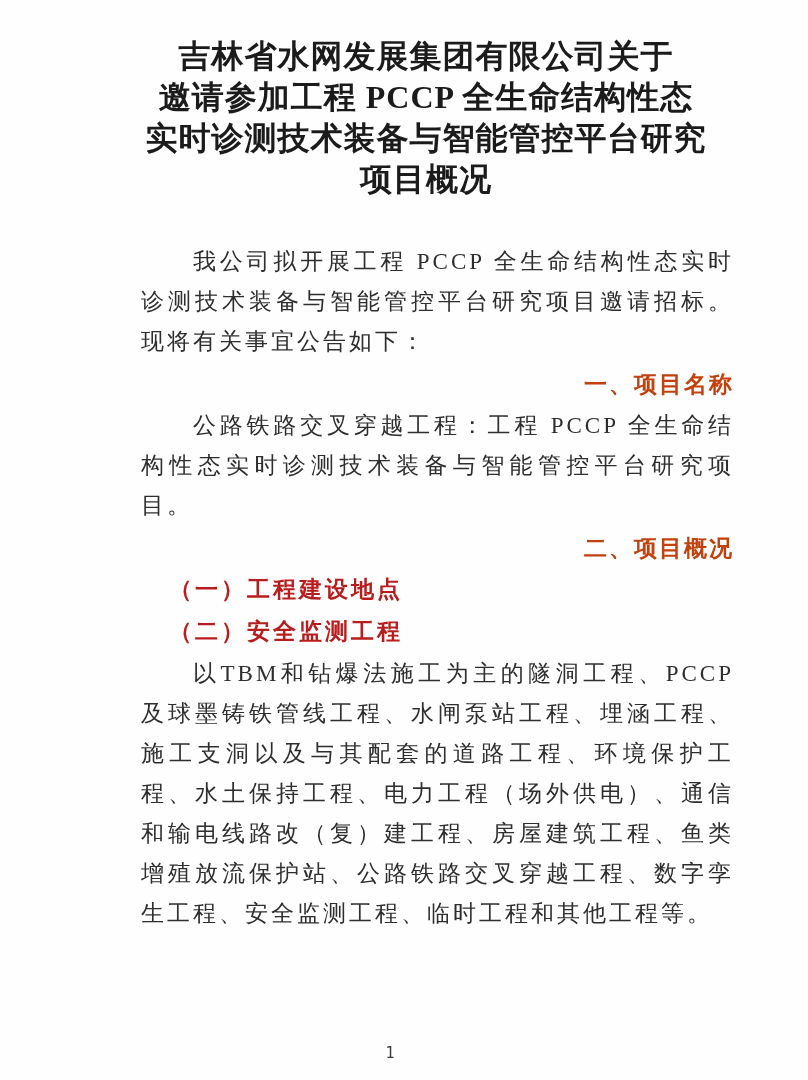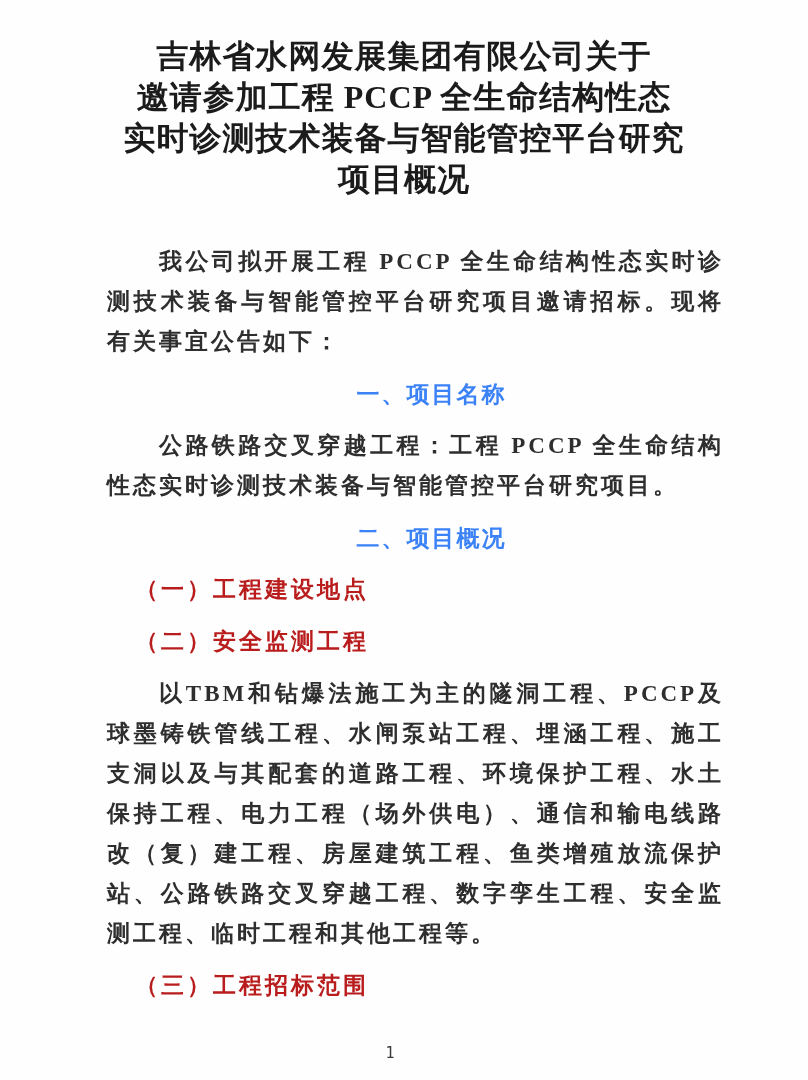--- a/index.html
+++ b/index.html
@@ -9,49 +9,50 @@
     background: #ffffff;
   }
   .page {
     position: relative;
     width: 808px;
     height: 1080px;
     background: #fefefe;
     overflow: hidden;
     font-family: "Liberation Serif", "DejaVu Serif", serif;
     color: #2e2e2e;
+    padding-left: 44px;
   }
   .doc-title {
     margin: 36px 40px 0 40px;
     text-align: center;
     font-size: 32px;
     font-weight: bold;
     line-height: 41px;
     letter-spacing: 1px;
     color: #1b1b1b;
     font-family: "Liberation Serif", "DejaVu Serif", serif;
   }
   .title-line { display: block; }
   .doc-body {
     margin: 42px 72px 0 95px;
     font-size: 23px;
     line-height: 40px;
     letter-spacing: 3px;
     text-align: justify;
     color: #2e2e2e;
   }
-  .doc-body p { margin: 12px; font-weight: bold; }
+  .doc-body p { margin: 2px; }
   .para-indent { text-indent: 52px; }
   .heading-num {
     font-family: "Liberation Sans", "DejaVu Sans", sans-serif;
     font-weight: bold;
     text-indent: 32px;
     letter-spacing: 2px;
-    color: #3b82f6;
-    text-align: center;
+    color: #c2410c;
+    text-align: right;
   }
   .heading-sub {
     font-weight: bold;
     text-indent: 28px;
     color: #b91c1c;
     text-align: left;
   }
   .page-number {
     position: absolute;
     left: 0;
@@ -77,18 +78,17 @@
   </h1>
 
   <div class="doc-body">
     <p class="para-indent">我公司拟开展工程 PCCP 全生命结构性态实时诊测技术装备与智能管控平台研究项目邀请招标。现将有关事宜公告如下：</p>
     <p class="heading-num">一、项目名称</p>
     <p class="para-indent">公路铁路交叉穿越工程：工程 PCCP 全生命结构性态实时诊测技术装备与智能管控平台研究项目。</p>
     <p class="heading-num">二、项目概况</p>
     <p class="heading-sub">（一）工程建设地点</p>
     <p class="heading-sub">（二）安全监测工程</p>
     <p class="para-indent">以TBM和钻爆法施工为主的隧洞工程、PCCP及球墨铸铁管线工程、水闸泵站工程、埋涵工程、施工支洞以及与其配套的道路工程、环境保护工程、水土保持工程、电力工程（场外供电）、通信和输电线路改（复）建工程、房屋建筑工程、鱼类增殖放流保护站、公路铁路交叉穿越工程、数字孪生工程、安全监测工程、临时工程和其他工程等。</p>
-    <p class="heading-sub">（三）工程招标范围</p>
   </div>
 
   <div class="page-number">1</div>
 
 </div>
 
 </body></html>

